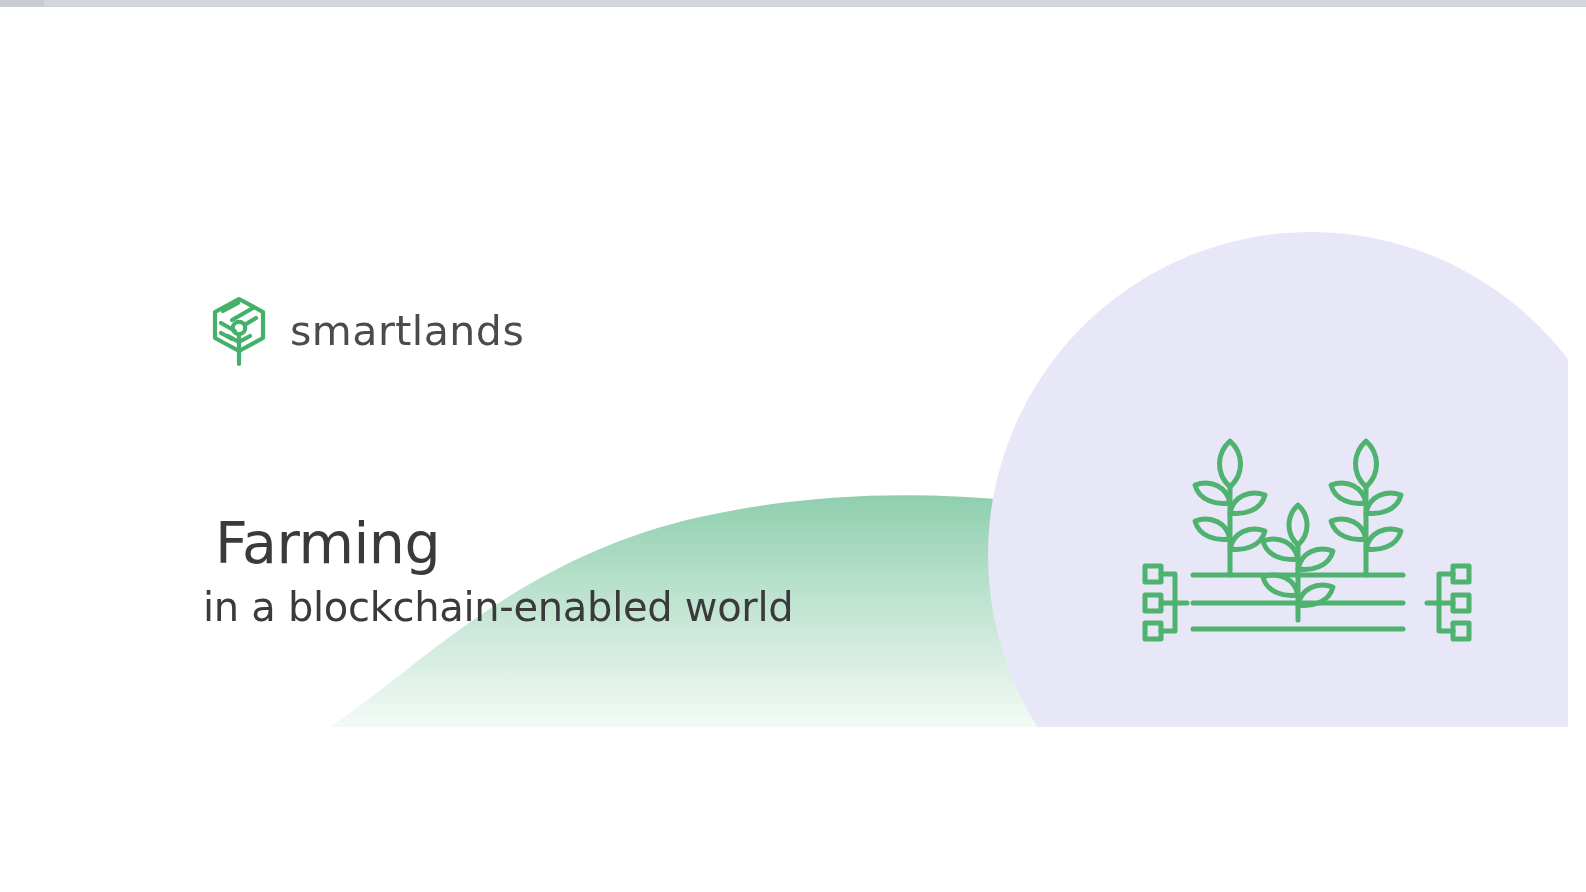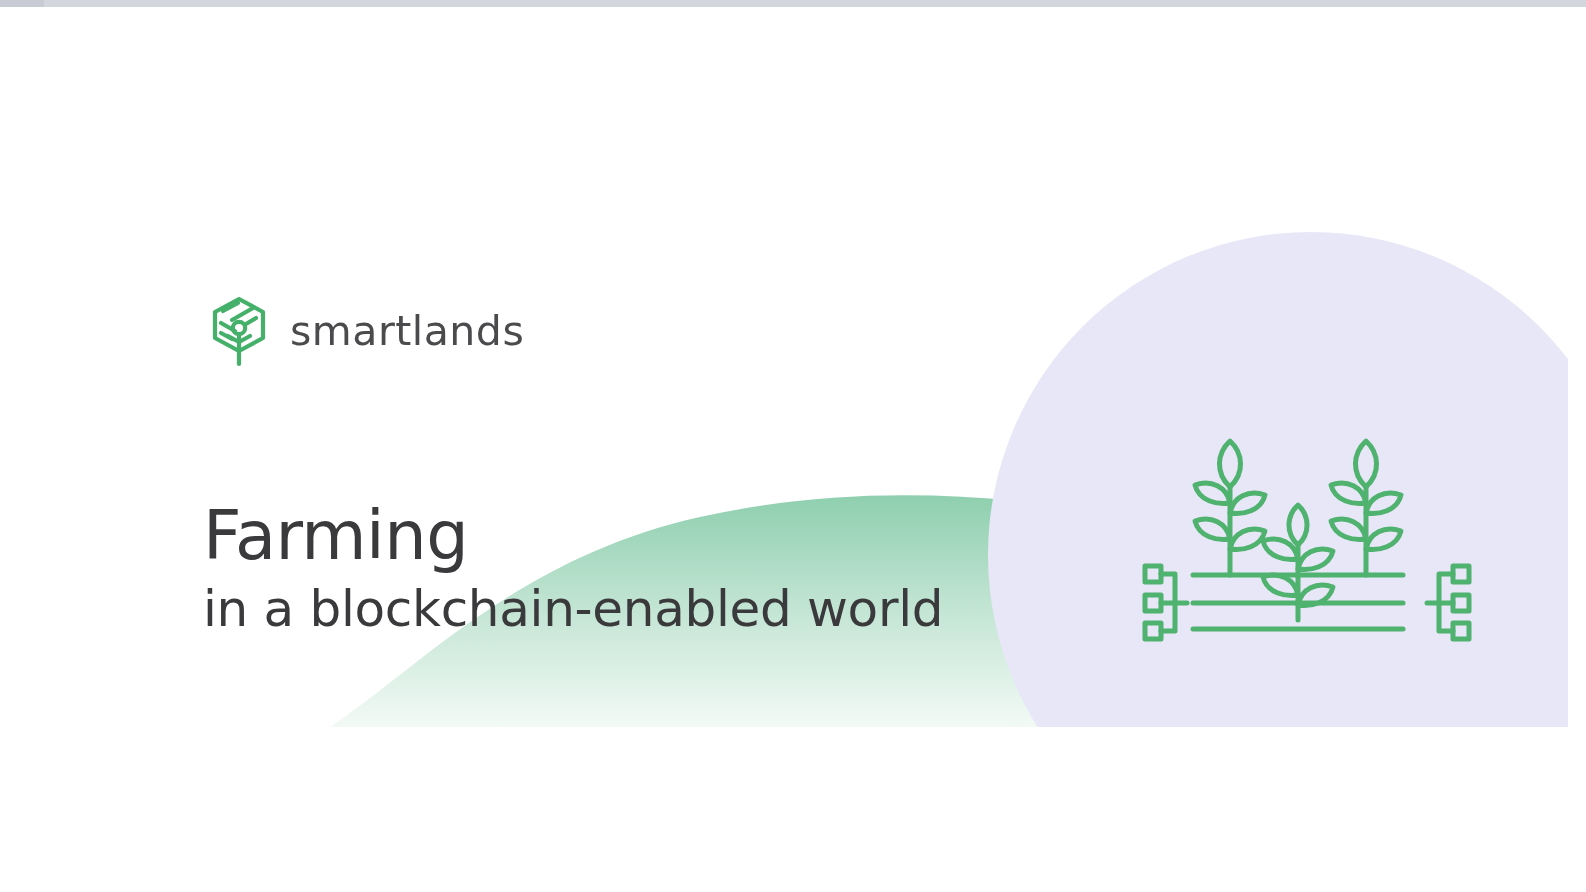--- a/index.html
+++ b/index.html
@@ -109,31 +109,31 @@
 
   
   .headline-block {
     position: absolute;
     left: 203px;
     top: 496px;
     width: 760px;
   }
   .headline-main {
     font-family: "DejaVu Sans", sans-serif;
-    font-size: 67px;
+    font-size: 57px;
     font-weight: 400;
     color: #3a3a3c;
     line-height: 1.0;
     letter-spacing: -0.5px;
-    margin: 0;
+    margin: 12px;
     white-space: nowrap;
   }
   .headline-sub {
     font-family: "DejaVu Sans", sans-serif;
-    font-size: 50px;
+    font-size: 40px;
     font-weight: 400;
     color: #3a3a3c;
     line-height: 1.18;
     letter-spacing: -0.3px;
     margin: 10px 0 0 0;
     white-space: nowrap;
   }
 
   
   .agroxy {

